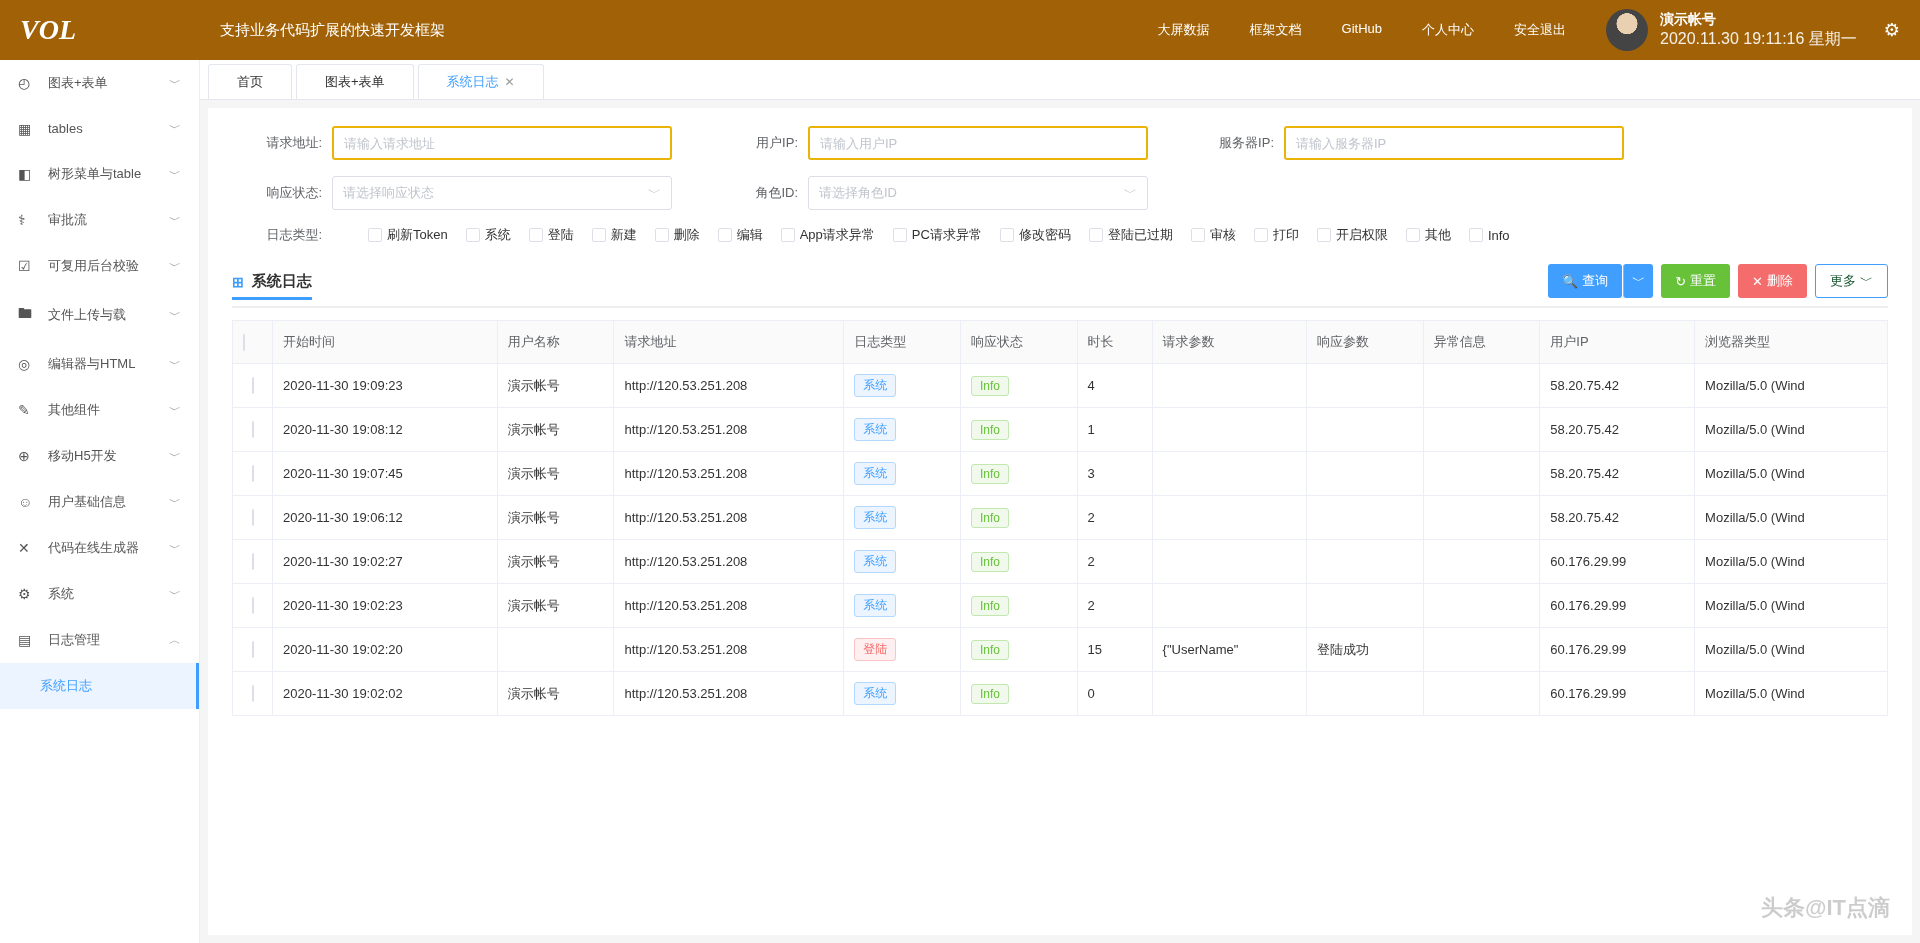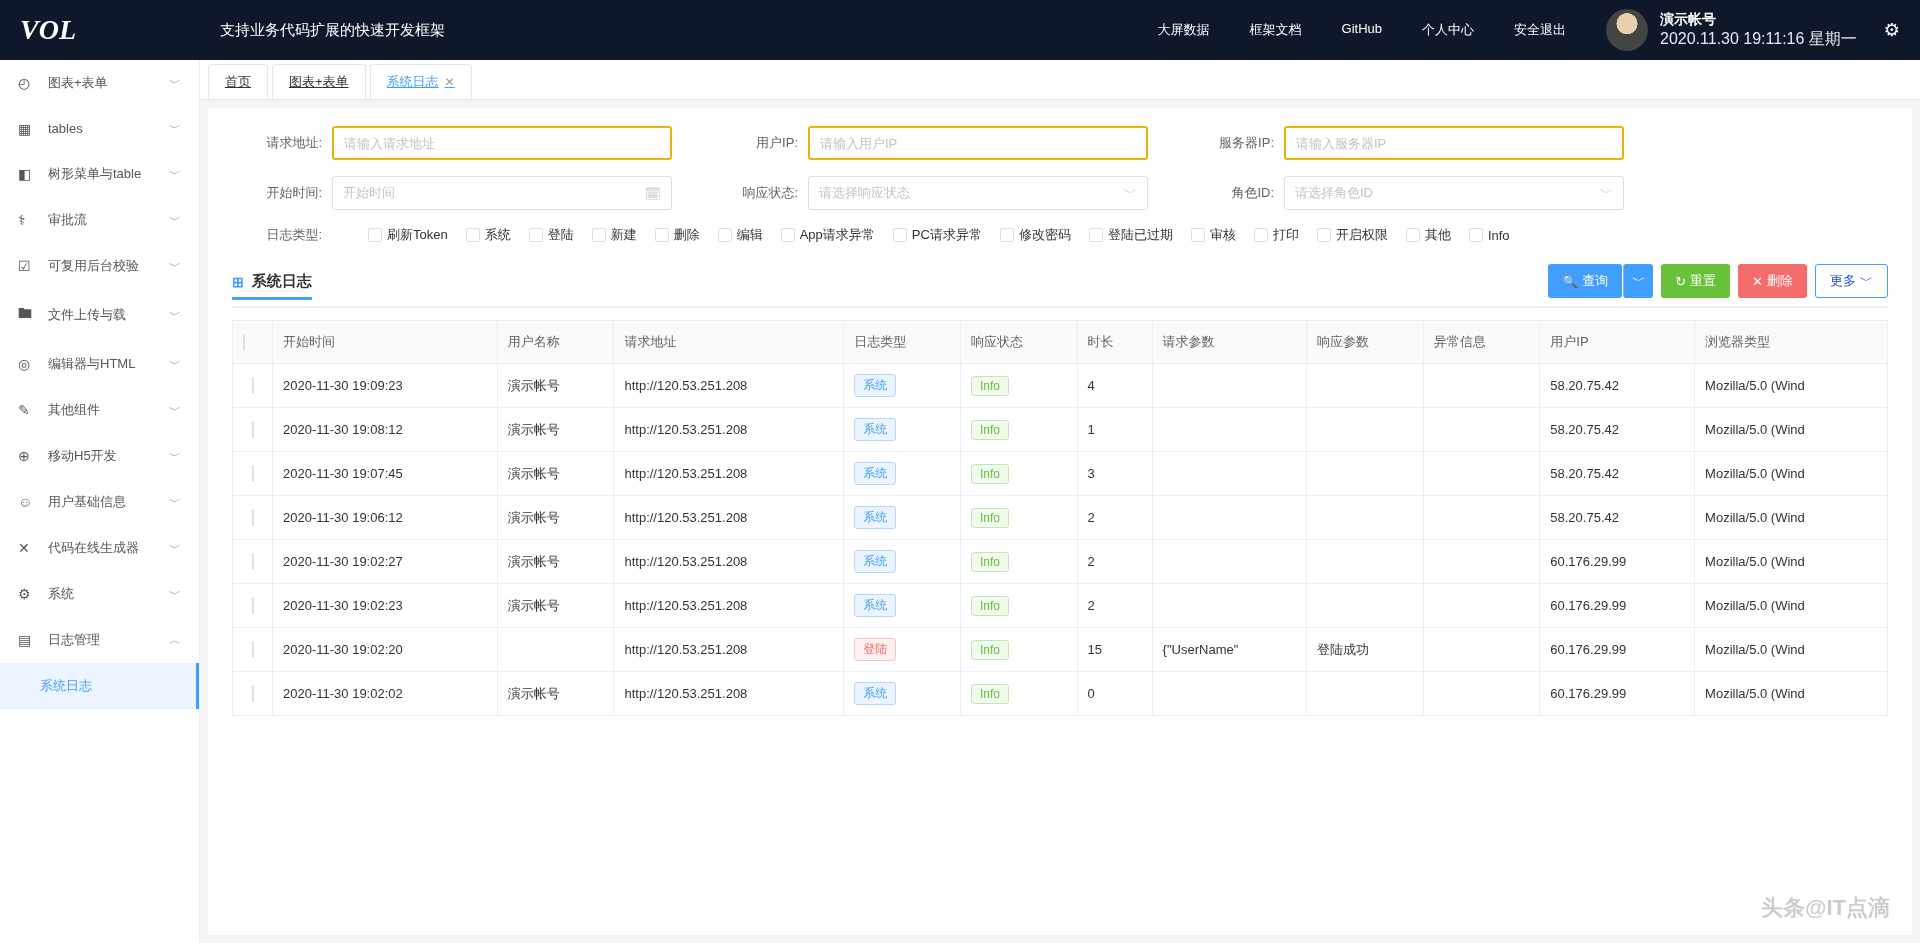--- a/index.html
+++ b/index.html
@@ -1,37 +1,37 @@
 <!DOCTYPE html>
 <html><head>
 <meta charset="utf-8">
 <style>
 * { margin: 0; padding: 0; box-sizing: border-box; }
 body { font-family: -apple-system, BlinkMacSystemFont, "Segoe UI", Arial, sans-serif; font-size: 13px; color: #333; background: #f5f5f5; overflow: hidden; }
-.header { height: 60px; background: #0f172a; display: flex; align-items: center; padding: 0 20px; color: #fff; }
+.header { height: 60px; background: #a16207; display: flex; align-items: center; padding: 0 20px; color: #fff; }
 .logo { font-size: 28px; font-weight: bold; font-style: italic; width: 180px; font-family: Georgia, serif; }
 .subtitle { font-size: 15px; margin-left: 20px; flex: 1; }
 .top-nav { display: flex; gap: 40px; }
 .top-nav-item { font-size: 13px; cursor: pointer; }
 .user-area { display: flex; align-items: center; gap: 12px; margin-left: 40px; }
 .avatar { width: 42px; height: 42px; border-radius: 50%; background: #ddd; background-image: radial-gradient(circle at 50% 35%, #e8d0b0 30%, #444 31%); }
 .user-info { display: flex; flex-direction: column; }
 .user-name { font-weight: bold; font-size: 14px; }
 .user-time { font-size: 16px; opacity: 0.9; }
 .gear-icon { margin-left: 15px; font-size: 18px; cursor: pointer; }
 .container { display: flex; height: calc(100vh - 60px); }
 .sidebar { width: 200px; background: #fff; overflow-y: auto; border-right: 1px solid #eee; }
 .sidebar-item { display: flex; align-items: center; padding: 14px 18px; cursor: pointer; color: #555; }
 .sidebar-item.active { color: #409eff; background: #ecf5ff; border-right: 3px solid #409eff; padding-left: 40px; }
 .sidebar-icon { width: 20px; margin-right: 10px; font-size: 14px; }
 .sidebar-label { flex: 1; }
 .sidebar-chevron { font-size: 12px; color: #999; }
 .main { flex: 1; display: flex; flex-direction: column; overflow: hidden; }
 .tabs { display: flex; background: #fff; border-bottom: 1px solid #e4e7ed; padding: 4px 8px 0; }
-.tab { padding: 8px 16px; border: 1px solid #e4e7ed; border-bottom: none; background: #fff; margin-right: 4px; cursor: pointer; font-size: 13px; border-radius: 3px 3px 0 0; display: flex; align-items: center; gap: 6px; text-decoration: underline; }
+.tab { padding: 8px 28px; border: 1px solid #e4e7ed; border-bottom: none; background: #fff; margin-right: 4px; cursor: pointer; font-size: 13px; border-radius: 3px 3px 0 0; display: flex; align-items: center; gap: 6px; }
 .tab.active { color: #409eff; }
 .tab-close { font-size: 12px; color: #999; }
 .content { flex: 1; padding: 18px 24px; background: #fff; margin: 8px; overflow-y: auto; }
 .search-form { display: flex; flex-direction: column; gap: 16px; margin-bottom: 20px; }
 .form-row { display: flex; gap: 36px; align-items: center; }
 .form-group { display: flex; align-items: center; }
 .form-label { width: 90px; text-align: right; color: #606266; margin-right: 10px; }
 .form-input { width: 340px; height: 34px; border: 2px solid #eab308; border-radius: 3px; padding: 0 10px; font-size: 13px; }
 .form-input::placeholder { color: #c0c4cc; }
 .form-select { width: 340px; height: 34px; border: 1px solid #dcdfe6; border-radius: 3px; padding: 0 10px; display: flex; align-items: center; justify-content: space-between; color: #c0c4cc; cursor: pointer; }
@@ -43,21 +43,21 @@
 .section-header { display: flex; align-items: center; justify-content: space-between; margin-bottom: 12px; border-bottom: 2px solid #eee; padding-bottom: 8px; }
 .section-title { display: flex; align-items: center; gap: 8px; font-size: 15px; font-weight: bold; color: #333; }
 .grid-icon { color: #409eff; font-size: 14px; }
 .section-title-underline { border-bottom: 3px solid #409eff; padding-bottom: 6px; margin-bottom: -10px; }
 .btn-group { display: flex; gap: 8px; }
 .btn { padding: 7px 14px; border-radius: 3px; cursor: pointer; font-size: 13px; display: flex; align-items: center; gap: 4px; border: none; color: #fff; }
 .btn-search { background: #409eff; }
 .btn-dropdown { background: #409eff; padding: 7px 8px; margin-left: -7px; border-left: 1px solid rgba(255,255,255,0.3); }
 .btn-reset { background: #67c23a; }
 .btn-delete { background: #f56c6c; }
-.btn-more { background: #fff; color: #1d4ed8; border: 1px solid #409eff; }
+.btn-more { background: #fff; color: #14532d; border: 1px solid #409eff; }
 .table { width: 100%; border-collapse: collapse; }
 .table th { background: #fafafa; padding: 12px 10px; text-align: left; font-weight: normal; color: #606266; border: 1px solid #ebeef5; font-size: 13px; white-space: nowrap; }
 .table td { padding: 10px; border: 1px solid #ebeef5; font-size: 13px; white-space: nowrap; overflow: hidden; text-overflow: ellipsis; max-width: 150px; }
 .tag { display: inline-block; padding: 2px 8px; border-radius: 3px; font-size: 12px; }
 .tag-system { color: #409eff; border: 1px solid #b3d8ff; background: #ecf5ff; }
 .tag-login { color: #f56c6c; border: 1px solid #fbc4c4; background: #fef0f0; }
 .tag-info { color: #67c23a; border: 1px solid #c2e7b0; background: #f0f9eb; }
 .checkbox-cell { width: 40px; text-align: center; }
 .watermark { position: fixed; bottom: 20px; right: 30px; font-size: 22px; color: rgba(0,0,0,0.2); font-weight: bold; pointer-events: none; }
 </style>
@@ -178,27 +178,20 @@
           <div class="form-group">
             <label class="form-label">用户IP:</label>
             <input class="form-input" placeholder="请输入用户IP" style="">
           </div>
           <div class="form-group">
             <label class="form-label">服务器IP:</label>
             <input class="form-input" placeholder="请输入服务器IP" style="">
           </div>
         </div>
         <div class="form-row">
-          <div class="form-group">
-            <label class="form-label">开始时间:</label>
-            <div class="date-input">
-              <span>开始时间</span>
-              <span>🗓</span>
-            </div>
-          </div>
           <div class="form-group">
             <label class="form-label">响应状态:</label>
             <div class="form-select">
               <span>请选择响应状态</span>
               <span>﹀</span>
             </div>
           </div>
           <div class="form-group">
             <label class="form-label">角色ID:</label>
             <div class="form-select">

